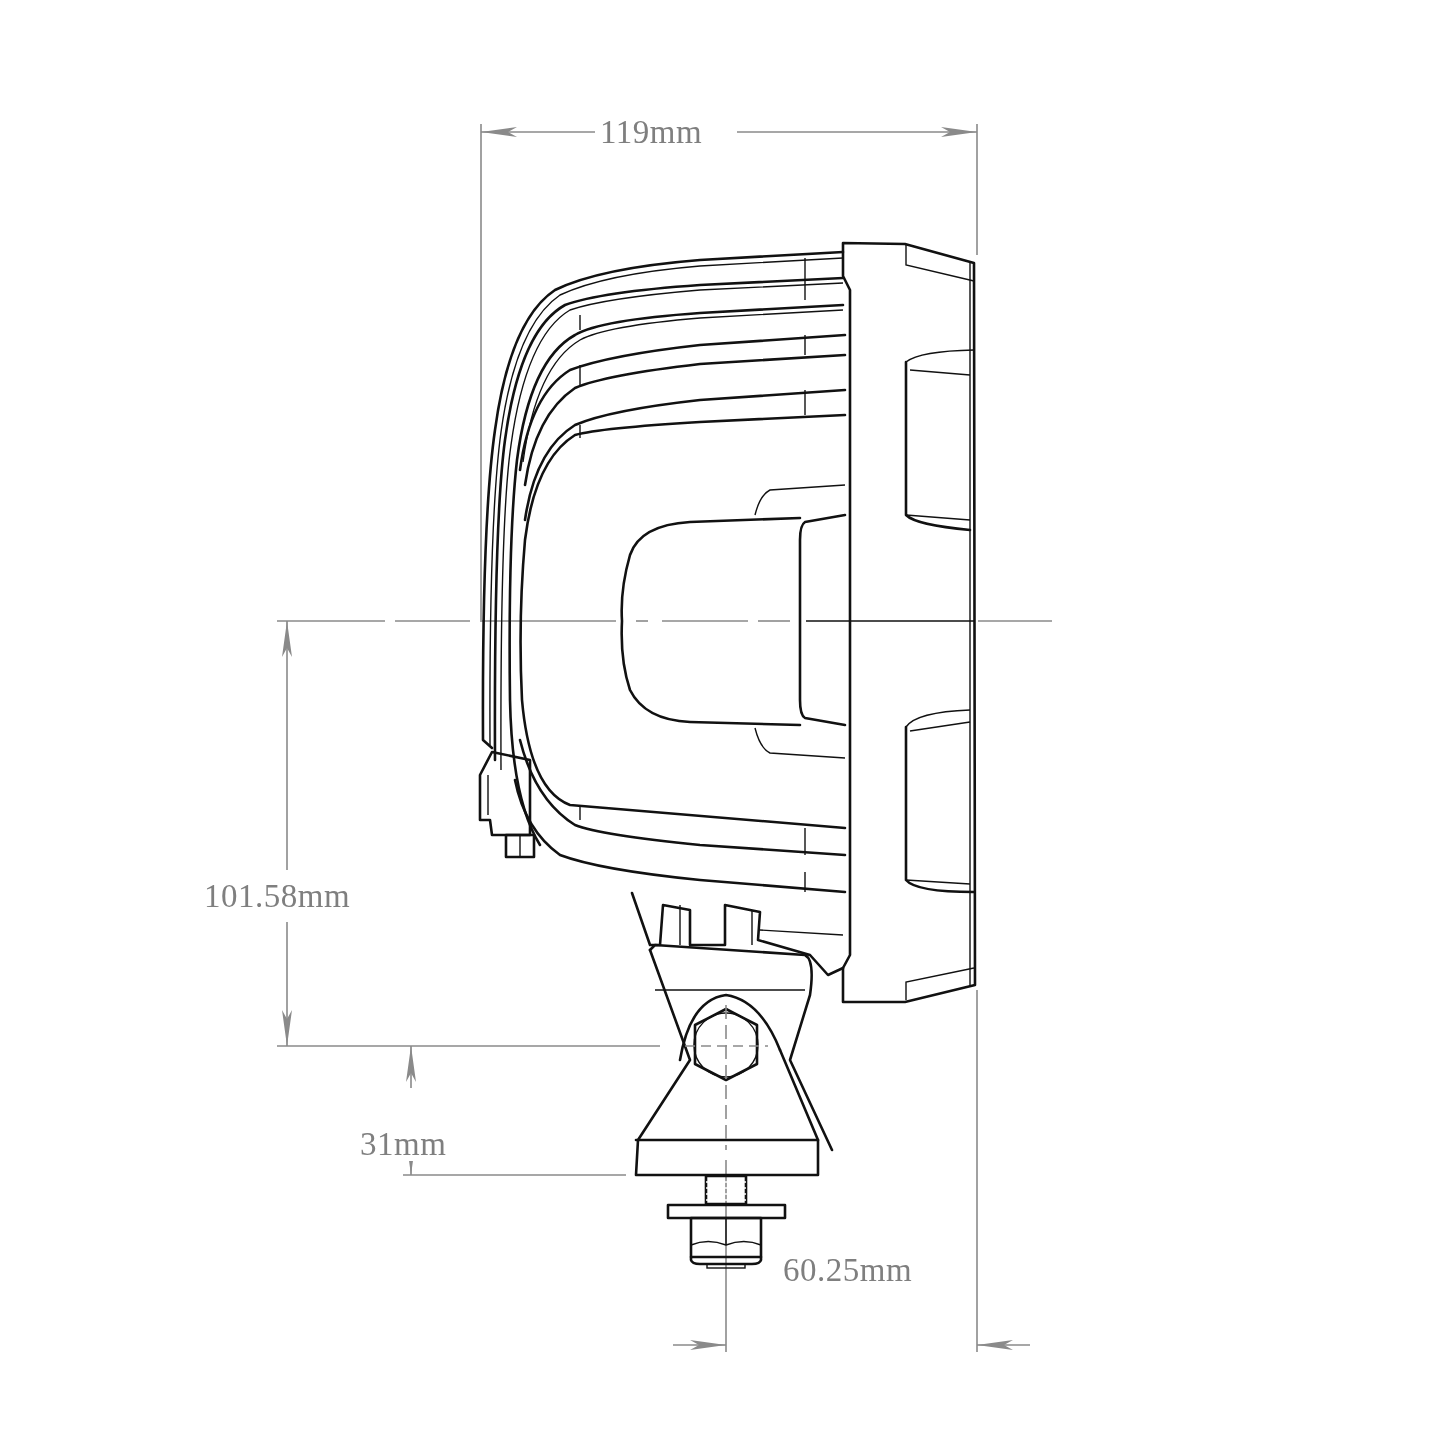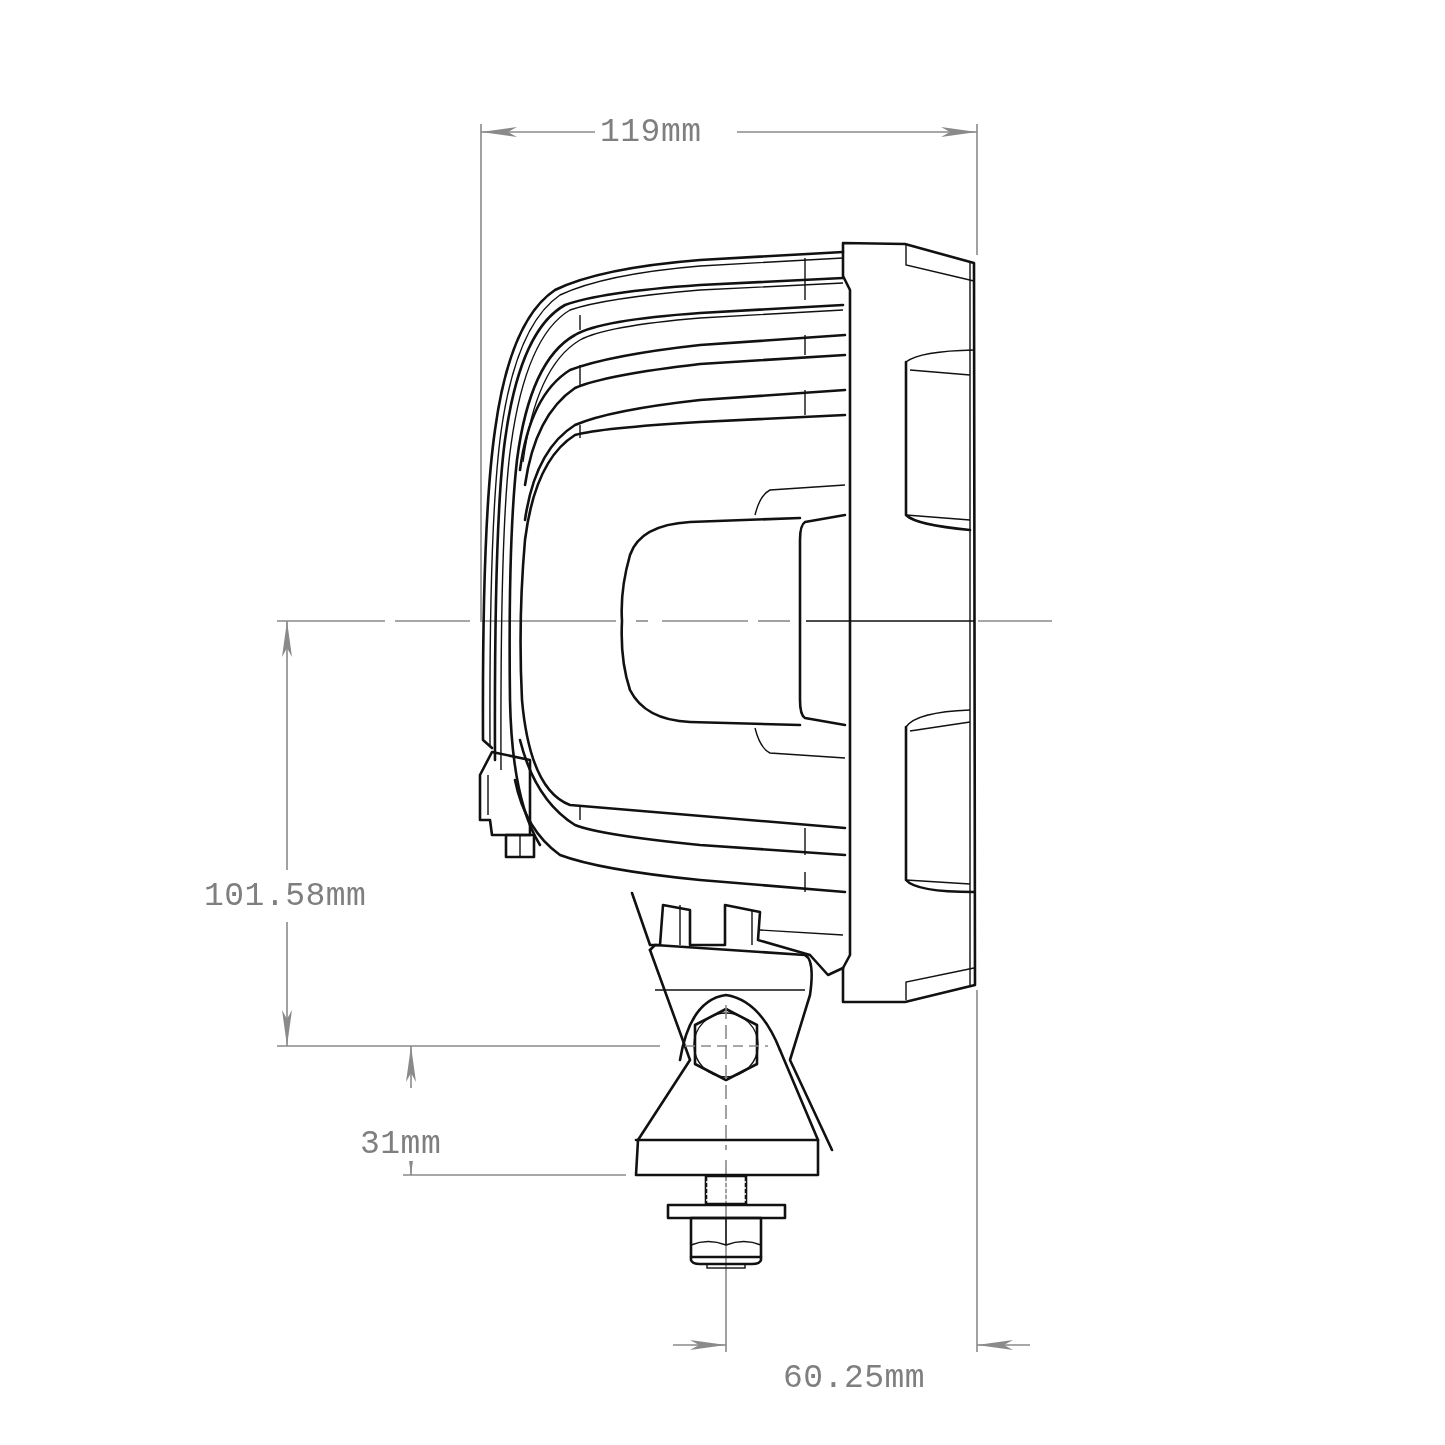--- a/index.html
+++ b/index.html
@@ -1,20 +1,20 @@
 <!DOCTYPE html>
 <html><head>
   <meta charset="utf-8">
   <style>
     html, body { margin: 0; padding: 0; background: #ffffff; }
     body { width: 1445px; height: 1445px; overflow: hidden; position: relative; }
     .canvas { position: absolute; left: 0; top: 0; width: 1445px; height: 1445px; }
     .dim-label {
       position: absolute;
-      font-family: Liberation Mono, monospace;
+      font-family: Liberation Serif, serif;
       font-weight: 300;
       font-size: 33px;
       color: #7f7f7f;
       background: #ffffff;
       line-height: 1;
       white-space: nowrap;
       letter-spacing: 0.5px;
     }
     svg .dim { stroke: #8a8a8a; stroke-width: 1.6; fill: none; }
     svg .arrow { fill: #8a8a8a; stroke: none; }
@@ -159,14 +159,14 @@
       <path class="thin" d="M691,1245 Q708,1238 726,1245 Q744,1238 761,1245"></path>
       <path class="part" d="M691,1257 L691,1260 Q692,1264 700,1264 L752,1264 Q760,1264 761,1260 L761,1257"></path>
       <rect class="thin" x="707" y="1264" width="38" height="4"></rect>
     </g>
   </svg>
 
   
   <div class="dim-label" style="left:600px; top:116px;">119mm</div>
   <div class="dim-label" style="left:204px; top:880px;">101.58mm</div>
   <div class="dim-label" style="left:360px; top:1128px;">31mm</div>
-  <div class="dim-label" style="left:783px; top:1362px;">60.25mm</div>
+  <div class="dim-label" style="left:783px; top:1254px;">60.25mm</div>
 </div>
 
 </body></html>

